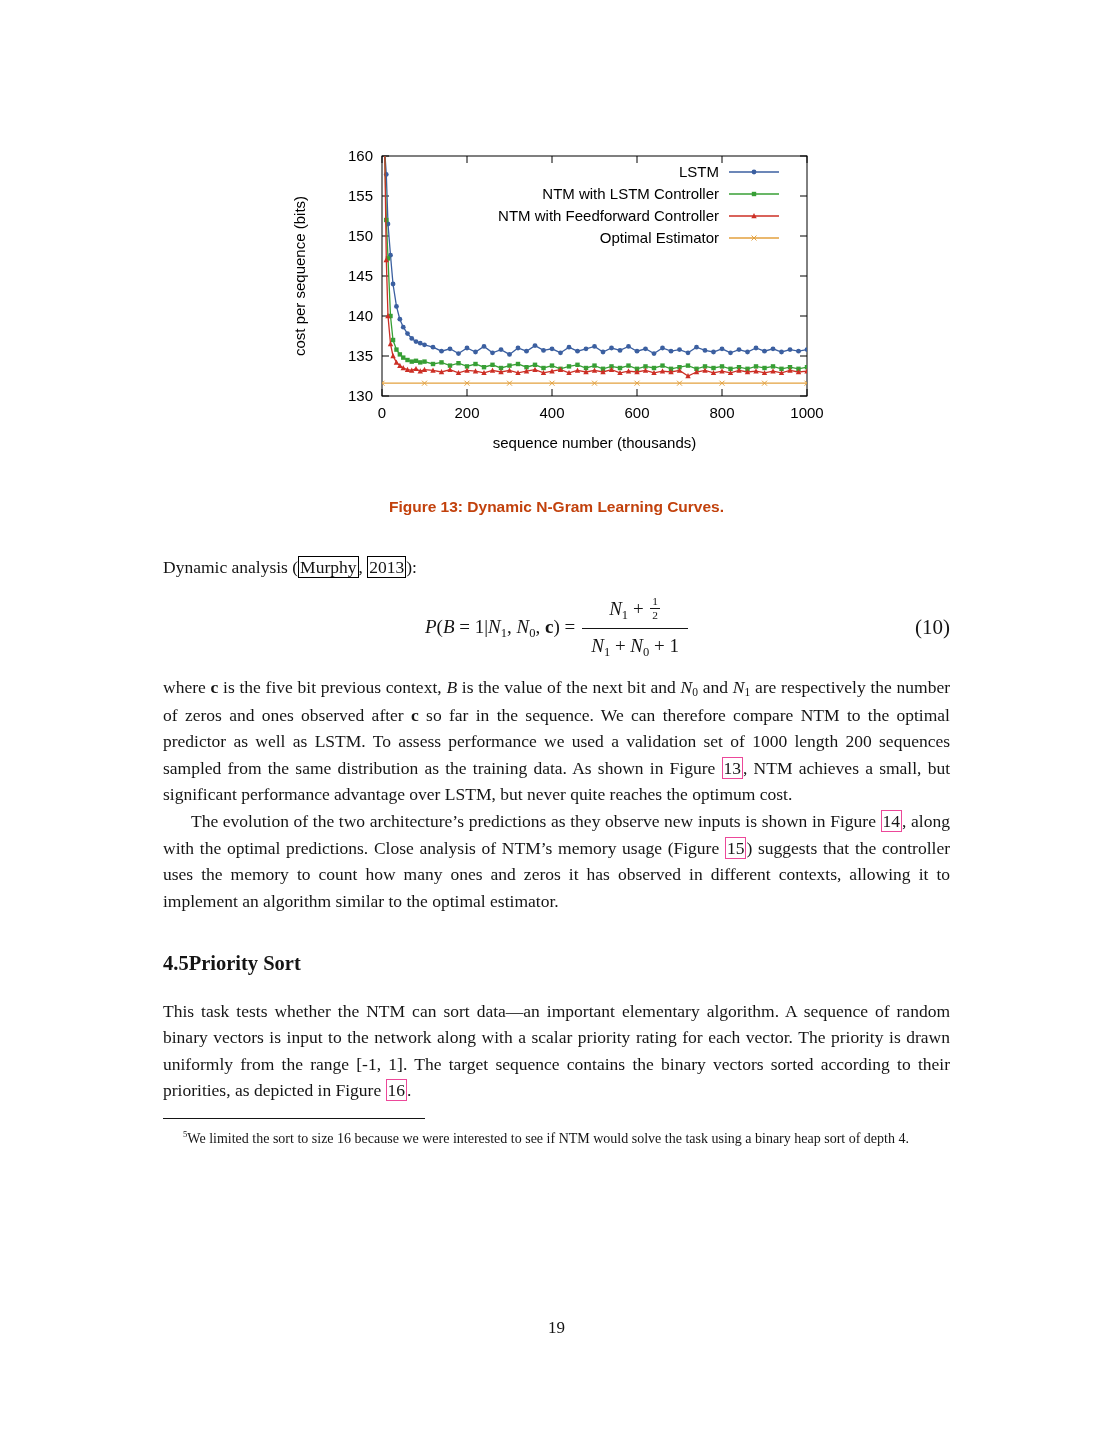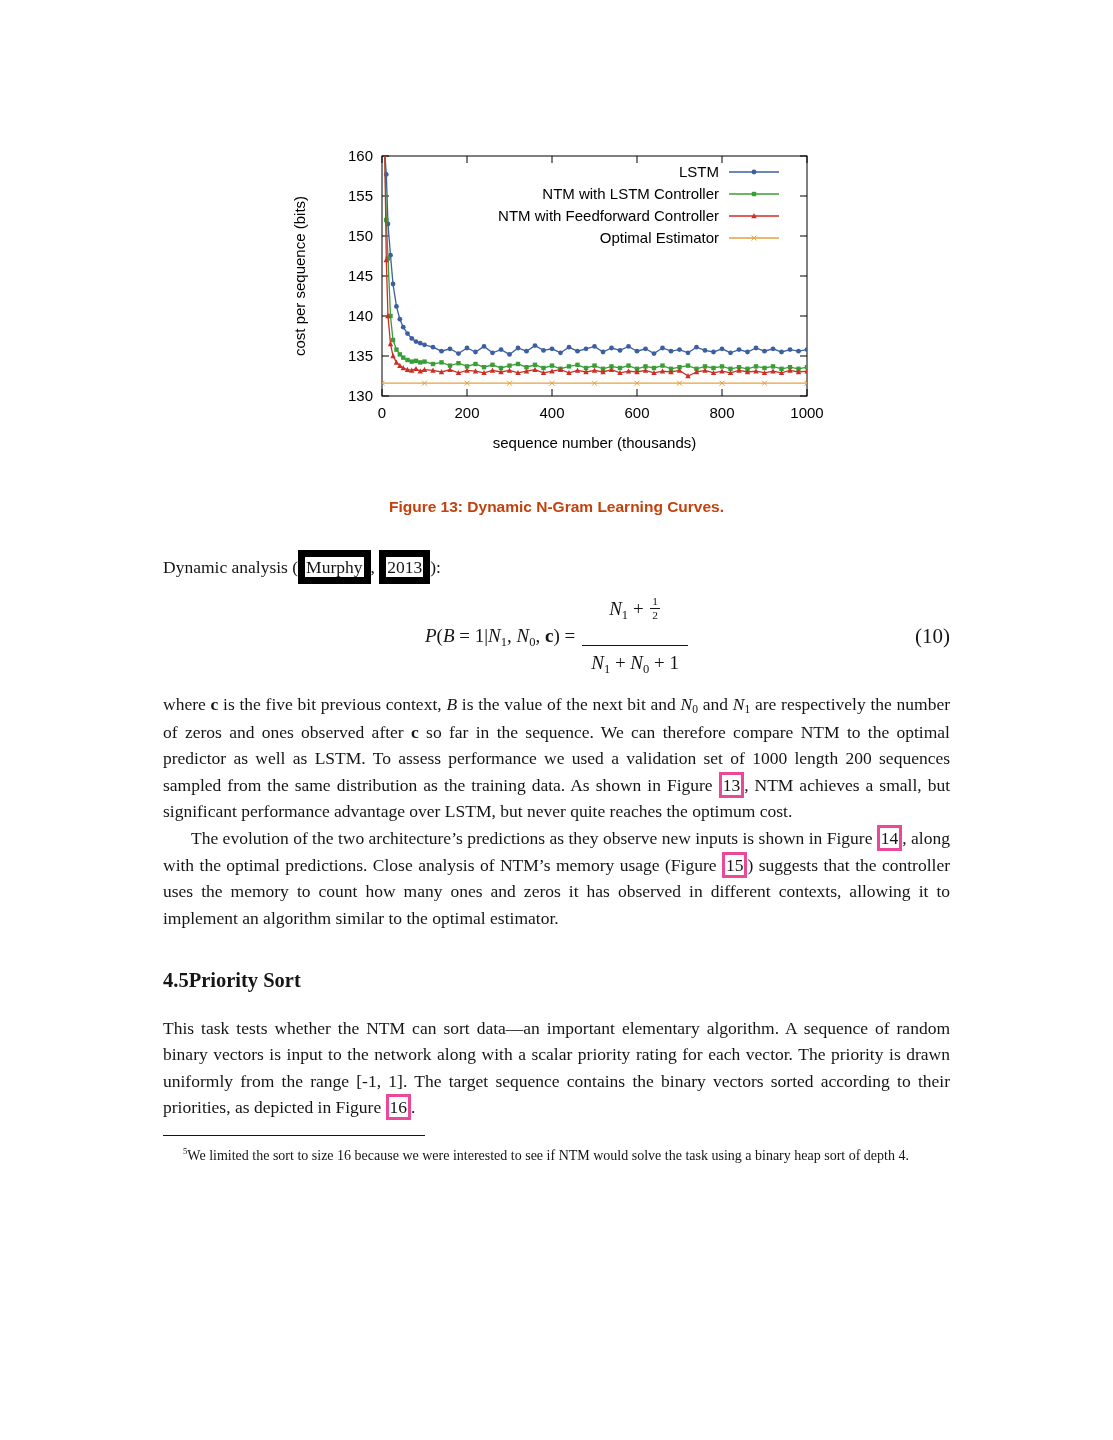--- a/index.html
+++ b/index.html
@@ -32,31 +32,31 @@
   p.indent { text-indent: 28px; }
 
   
   .equation-row {
     position: relative; margin: 14px 0 12px;
     display: flex; justify-content: center; align-items: center;
     min-height: 66px; font-size: 19px; text-align: left;
   }
   .eq-body { display: flex; align-items: center; }
   .frac { display: inline-flex; flex-direction: column; text-align: center; margin-left: 7px; }
-  .frac-num { display: block; border-bottom: 1.3px solid #151515; padding: 0 9px 20px; }
+  .frac-num { display: block; border-bottom: 1.3px solid #151515; padding: 0 9px 3px; }
   .frac-den { display: block; padding: 3px 9px 0; }
   .eq-tag { position: absolute; right: 0; top: 50%; transform: translateY(-50%); font-size: 21px; }
 
   
   .seg-normal { }
   .seg-italic { font-style: italic; }
   .seg-bold { font-weight: bold; }
   .seg-sub { font-size: 66%; vertical-align: -0.28em; }
-  .seg-cite { border: 7px solid #000000; padding: 0 1px; }
-  .seg-ref { border: 3px solid #ec4899; padding: 0 1px; }
+  .seg-cite { border: 1px solid #000000; padding: 0 1px; }
+  .seg-ref { border: 1px solid #ec4899; padding: 0 1px; }
   .seg-supref { font-size: 62%; vertical-align: super; border: 1px solid #cc0000; padding: 0 1px; }
   .seg-sup { font-size: 62%; vertical-align: super; }
   .seg-smallfrac {
     display: inline-flex; flex-direction: column; text-align: center;
     font-size: 60%; line-height: 1.1; vertical-align: middle; margin: 0 1px 4px 2px;
   }
   .sf-n { border-bottom: 1px solid #151515; padding: 0 2px; }
   .sf-d { padding: 0 2px; }
 
   
@@ -375,13 +375,14 @@
     <p class="noindent"><span class="seg-normal">This task tests whether the NTM can sort data—an important elementary algorithm. A sequence of random binary vectors is input to the network along with a scalar priority rating for each vector. The priority is drawn uniformly from the range [-1, 1]. The target sequence contains the binary vectors sorted according to their priorities, as depicted in Figure </span><span class="seg-ref">16</span><span class="seg-normal">.</span></p>
 
 
     <div class="footnote-block">
       <div class="footnote-rule"></div>
       <p class="footnote-text"><span class="seg-sup">5</span><span class="seg-normal">We limited the sort to size 16 because we were interested to see if NTM would solve the task using a binary heap sort of depth 4.</span></p>
     </div>
 
   </div>
 
+  <div class="pageno">19</div>
 </div>
 
 </body></html>

